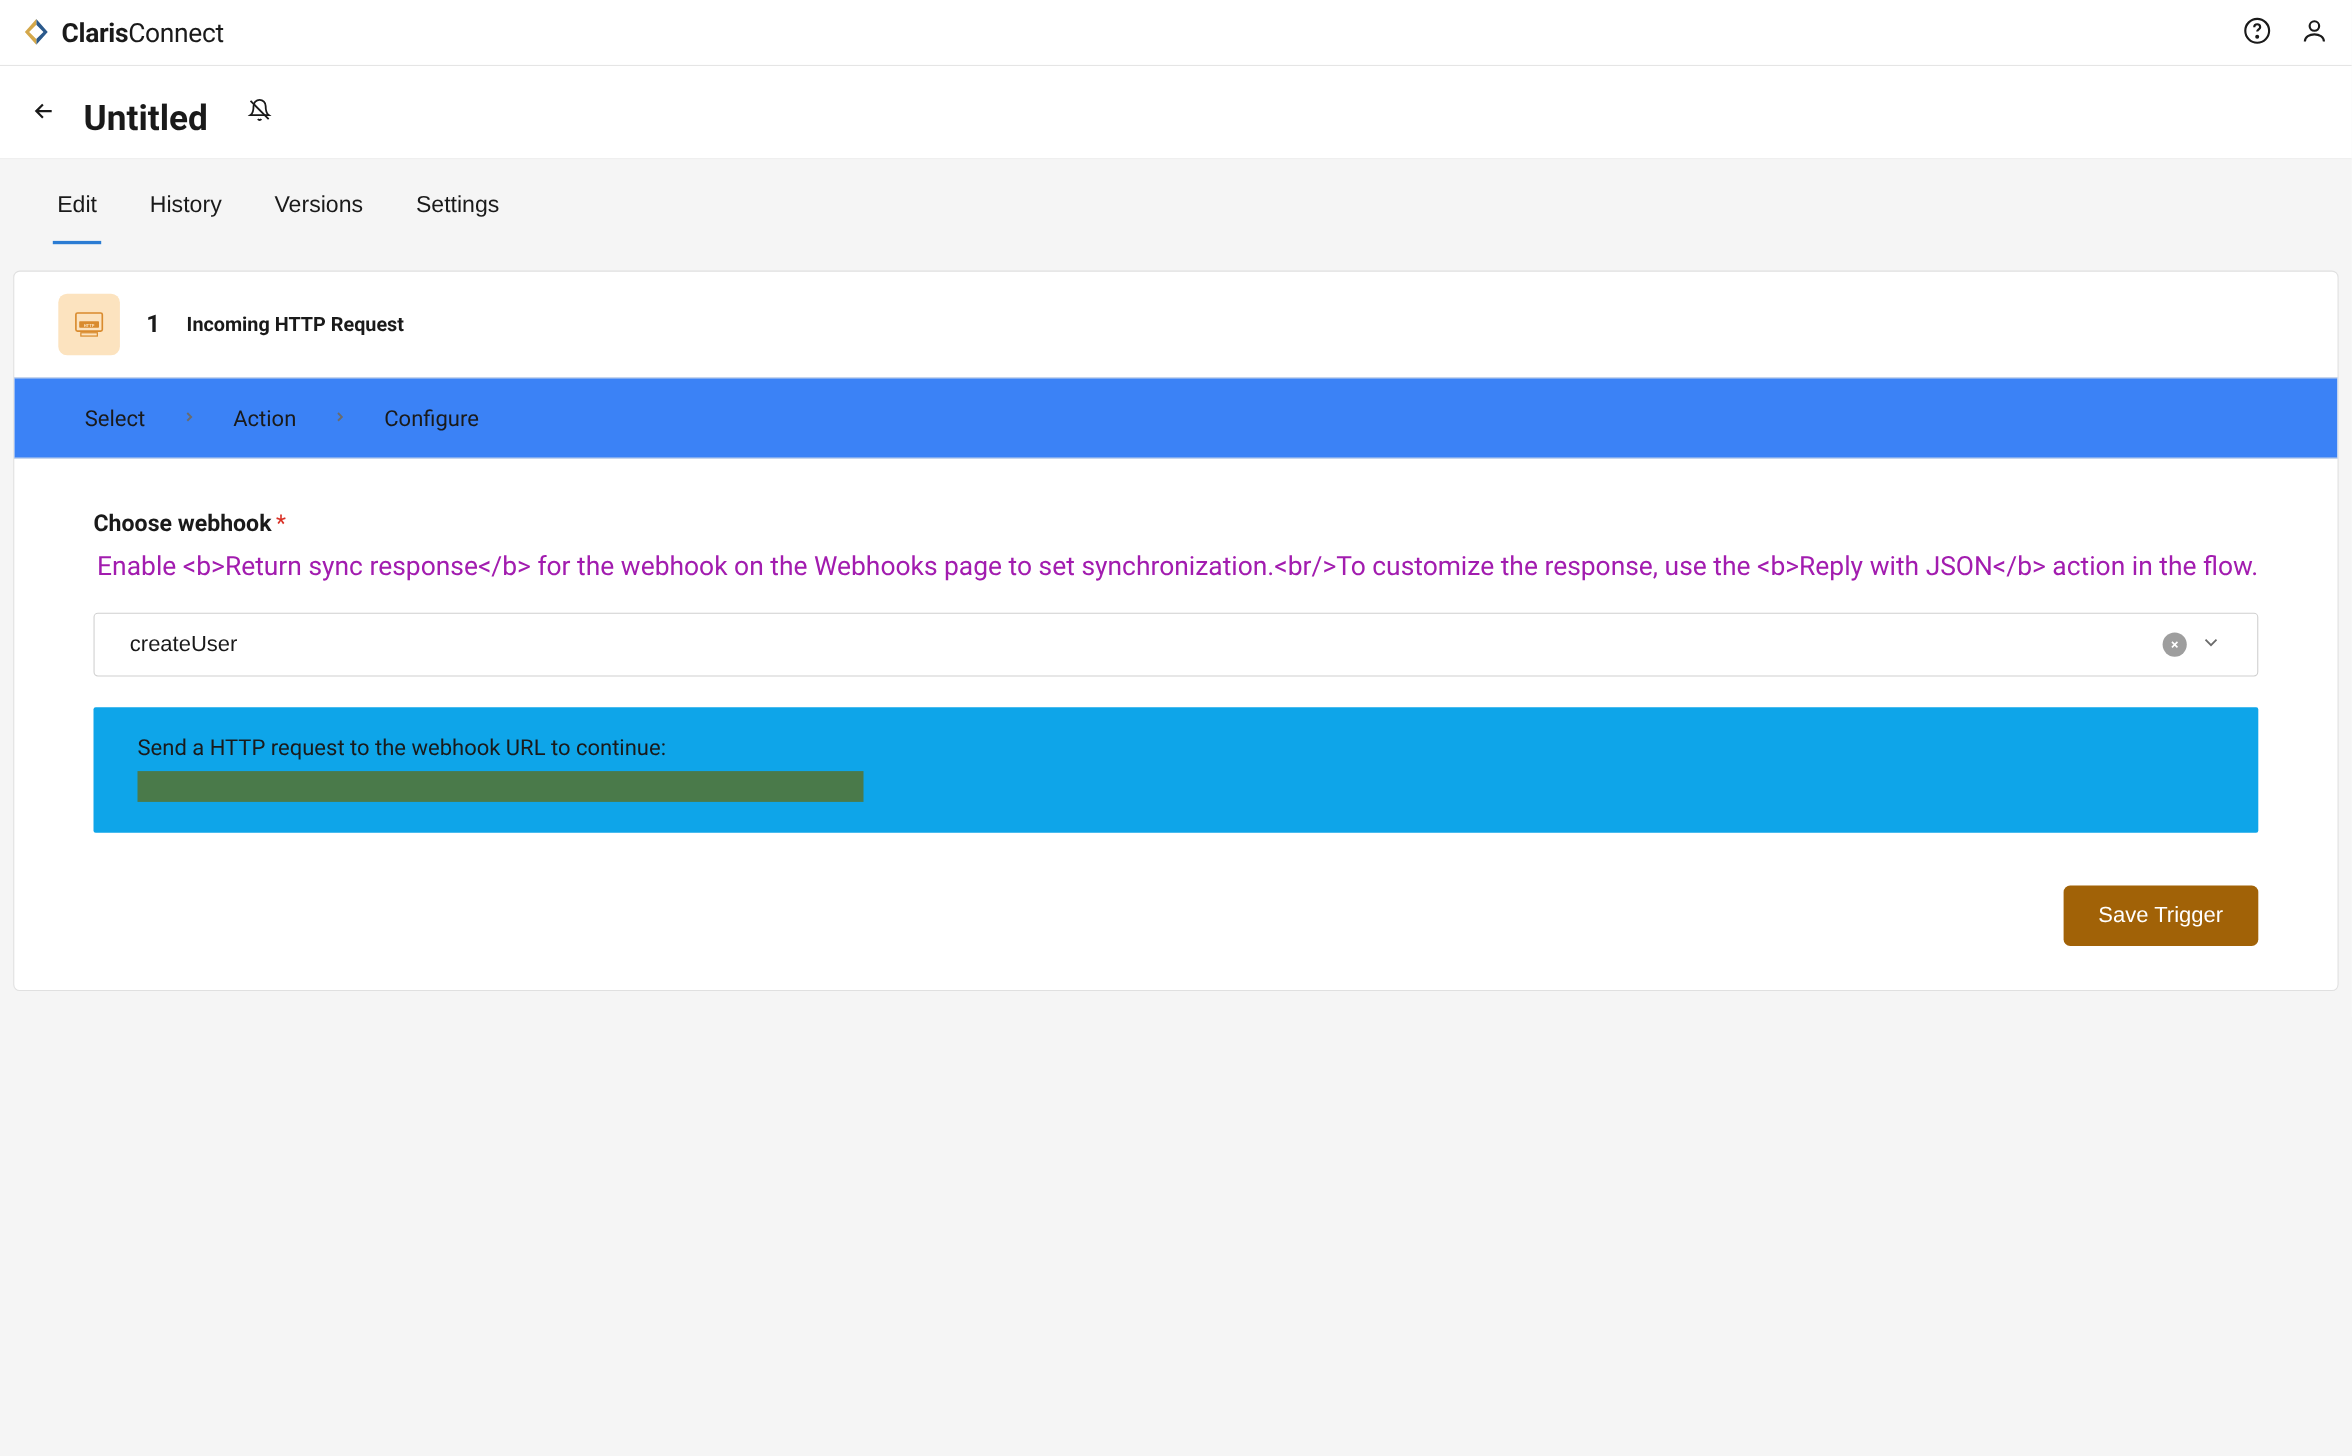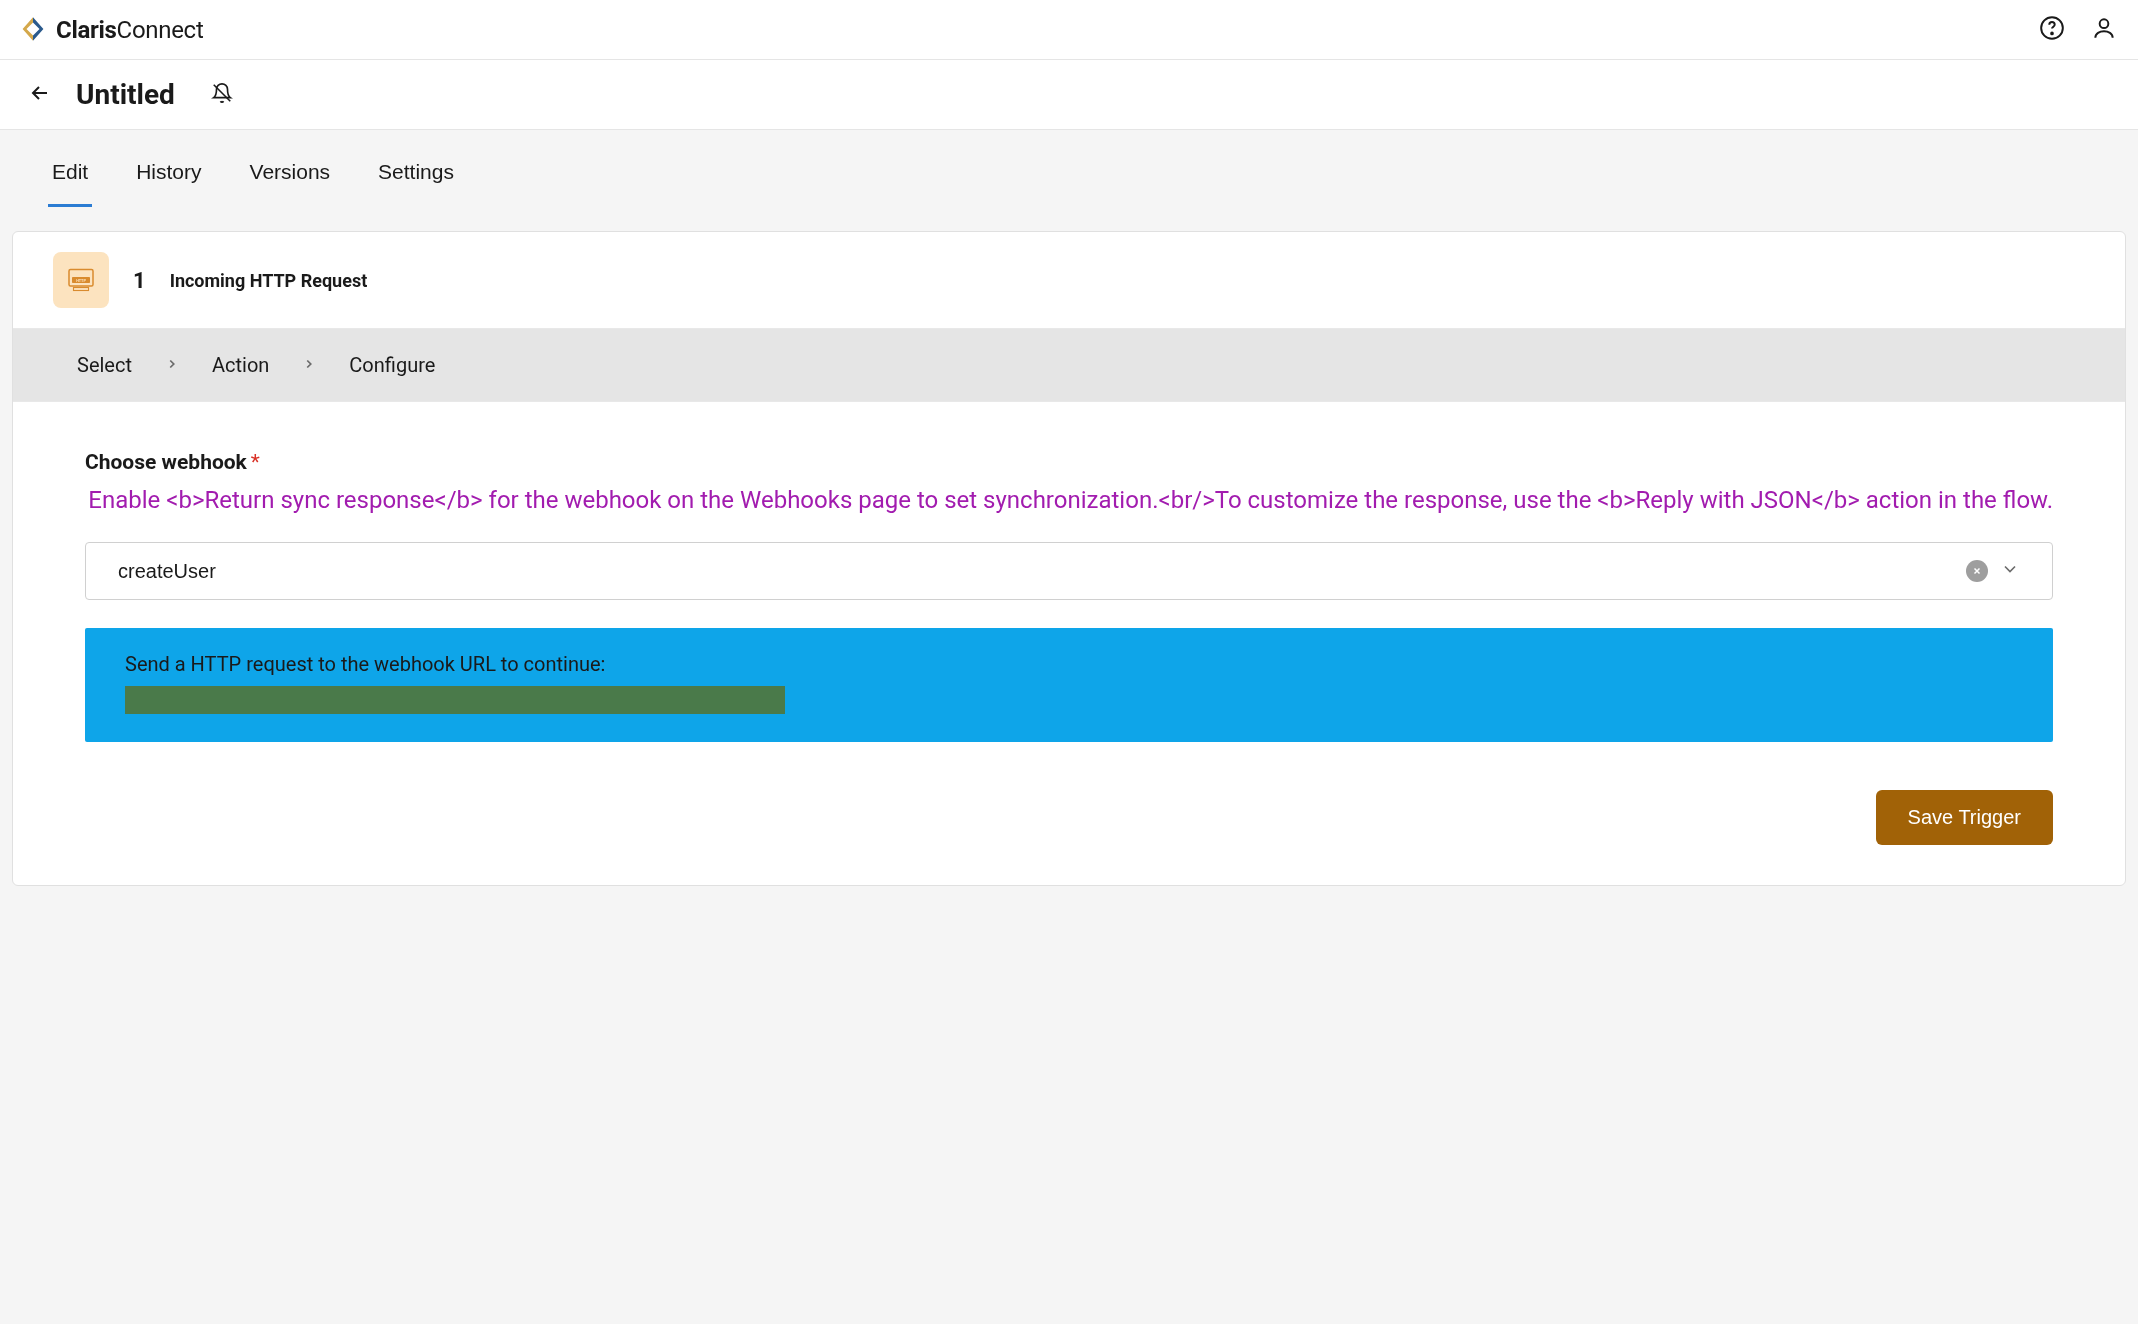--- a/index.html
+++ b/index.html
@@ -59,22 +59,23 @@
       border-bottom: 1px solid #e5e5e5;
     }
     .back-btn {
       background: none;
       border: none;
       cursor: pointer;
       display: flex;
       align-items: center;
     }
     .page-title {
-      font-size: 28px;
-      font-weight: 700;
+      font-size: 32px;
+      font-weight: 700;
+      margin-top: 10px;
     }
     .bell-icon-wrap {
       margin-left: 12px;
       cursor: pointer;
     }
     .main-area {
       background: #f5f5f5;
       padding: 0;
       min-height: calc(100vh - 130px);
     }
@@ -125,21 +126,21 @@
     }
     .step-title {
       font-size: 18px;
       font-weight: 700;
     }
     .breadcrumb {
       display: flex;
       align-items: center;
       gap: 33px;
       padding: 24px 64px;
-      background: #e5e5e5;
+      background: #3b82f6;
       border-top: 1px solid #e8e8e8;
       border-bottom: 1px solid #e8e8e8;
     }
     .breadcrumb-item {
       font-size: 20px;
       color: #1a1a1a;
     }
     .breadcrumb-sep {
       color: #6b6b6b;
     }

